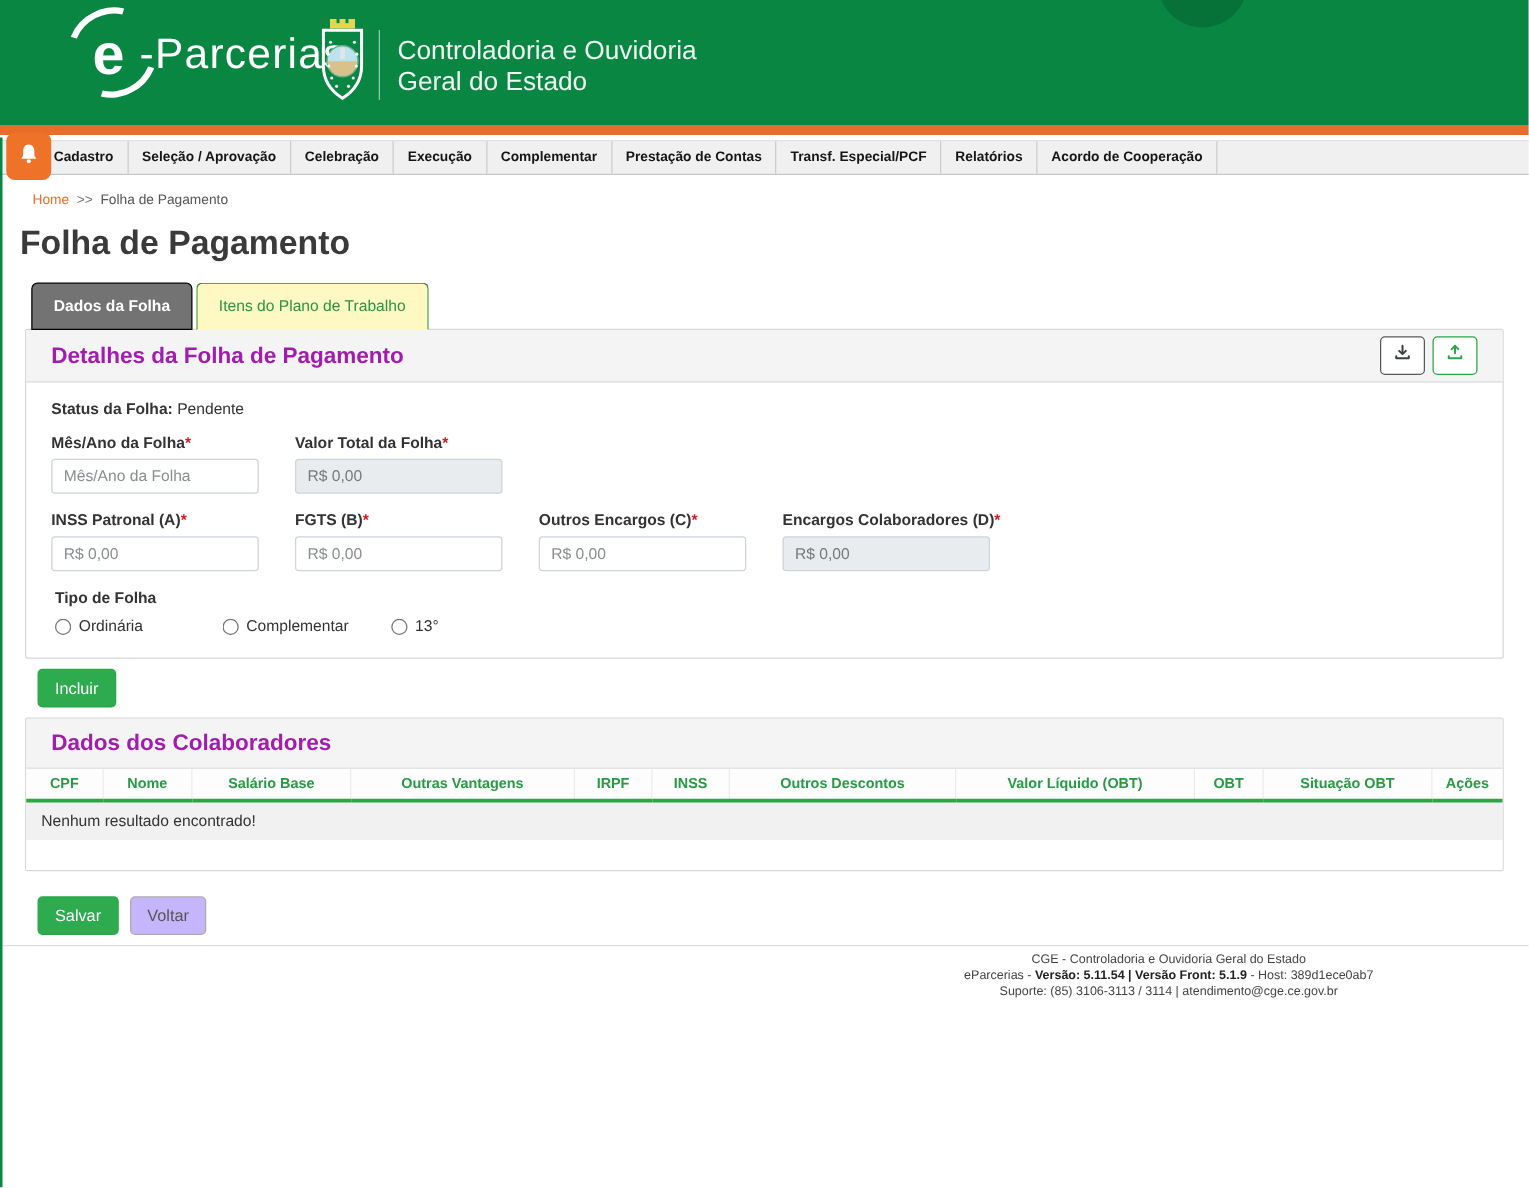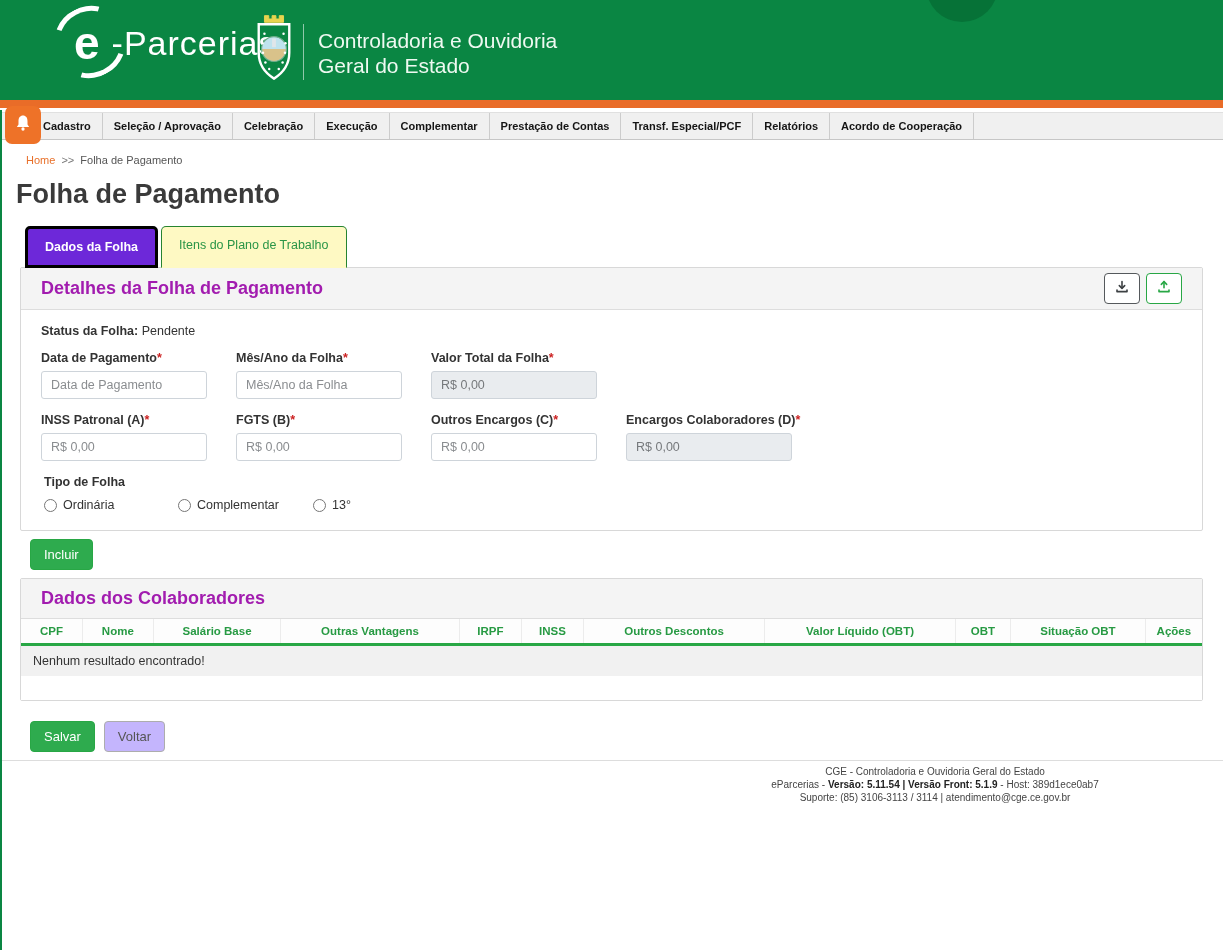--- a/index.html
+++ b/index.html
@@ -42,21 +42,21 @@
   .bc-current { color:#555; }
   .page-title { margin:13px 0 0 16px; font-size:27px; font-weight:bold; color:#3a3a3a; }
 
   .container { margin:0 20px; }
 
   
   .tabs { display:flex; gap:3px; position:relative; }
   .tabs1 { margin-top:16px; padding-left:5px; margin-bottom:-1px; z-index:2; }
   .tabs2 { margin-top:6px; border-bottom:1px solid #c9c9c9; }
   .tab { border-radius:5px 5px 0 0; padding:11px 17px; font-size:12.5px; cursor:pointer; white-space:nowrap; }
-  .tab.active { background:#6d28d9; border:3px solid #000000; color:#fff; font-weight:bold; }
+  .tab.active { background:#737373; border:1px solid #000000; color:#fff; font-weight:bold; }
   .tab.inactive { background:#fef9c3; border:1px solid #268431; border-bottom-color:transparent; color:#2a9547; }
   .tabs2 .tab { padding:8px 16px; margin-bottom:-1px; }
   .tabs2 .tab.inactive { border-bottom:1px solid #c9c9c9; }
 
   
   .panel { border:1px solid #d8d8d8; border-radius:2px; background:#fff; }
   .panel-header { background:#f4f4f4; border-bottom:1px solid #ddd; padding:0 20px; height:42px;
       display:flex; align-items:center; justify-content:space-between; }
   .panel-title { font-size:18px; font-weight:bold; color:#a21caf; }
   .icon-btns { display:flex; gap:6px; }
@@ -217,24 +217,20 @@
     <div class="panel-body">
 
       <div class="row-a">
         <div class="status-line">
           <span class="status-label">Status da Folha:</span>
           <span class="status-value">Pendente</span>
         </div>
       </div>
 
       <div class="form-grid">
-        <div class="form-col">
-          <div class="form-label"><span>Data de Pagamento</span><span class="req">*</span></div>
-          <input class="txt-input" placeholder="Data de Pagamento" style="">
-        </div>
         <div class="form-col">
           <div class="form-label"><span>Mês/Ano da Folha</span><span class="req">*</span></div>
           <input class="txt-input" placeholder="Mês/Ano da Folha" style="">
         </div>
         <div class="form-col">
           <div class="form-label"><span>Valor Total da Folha</span><span class="req">*</span></div>
           <input class="txt-input" disabled="" value="R$ 0,00" style="">
         </div>
       </div>
 

